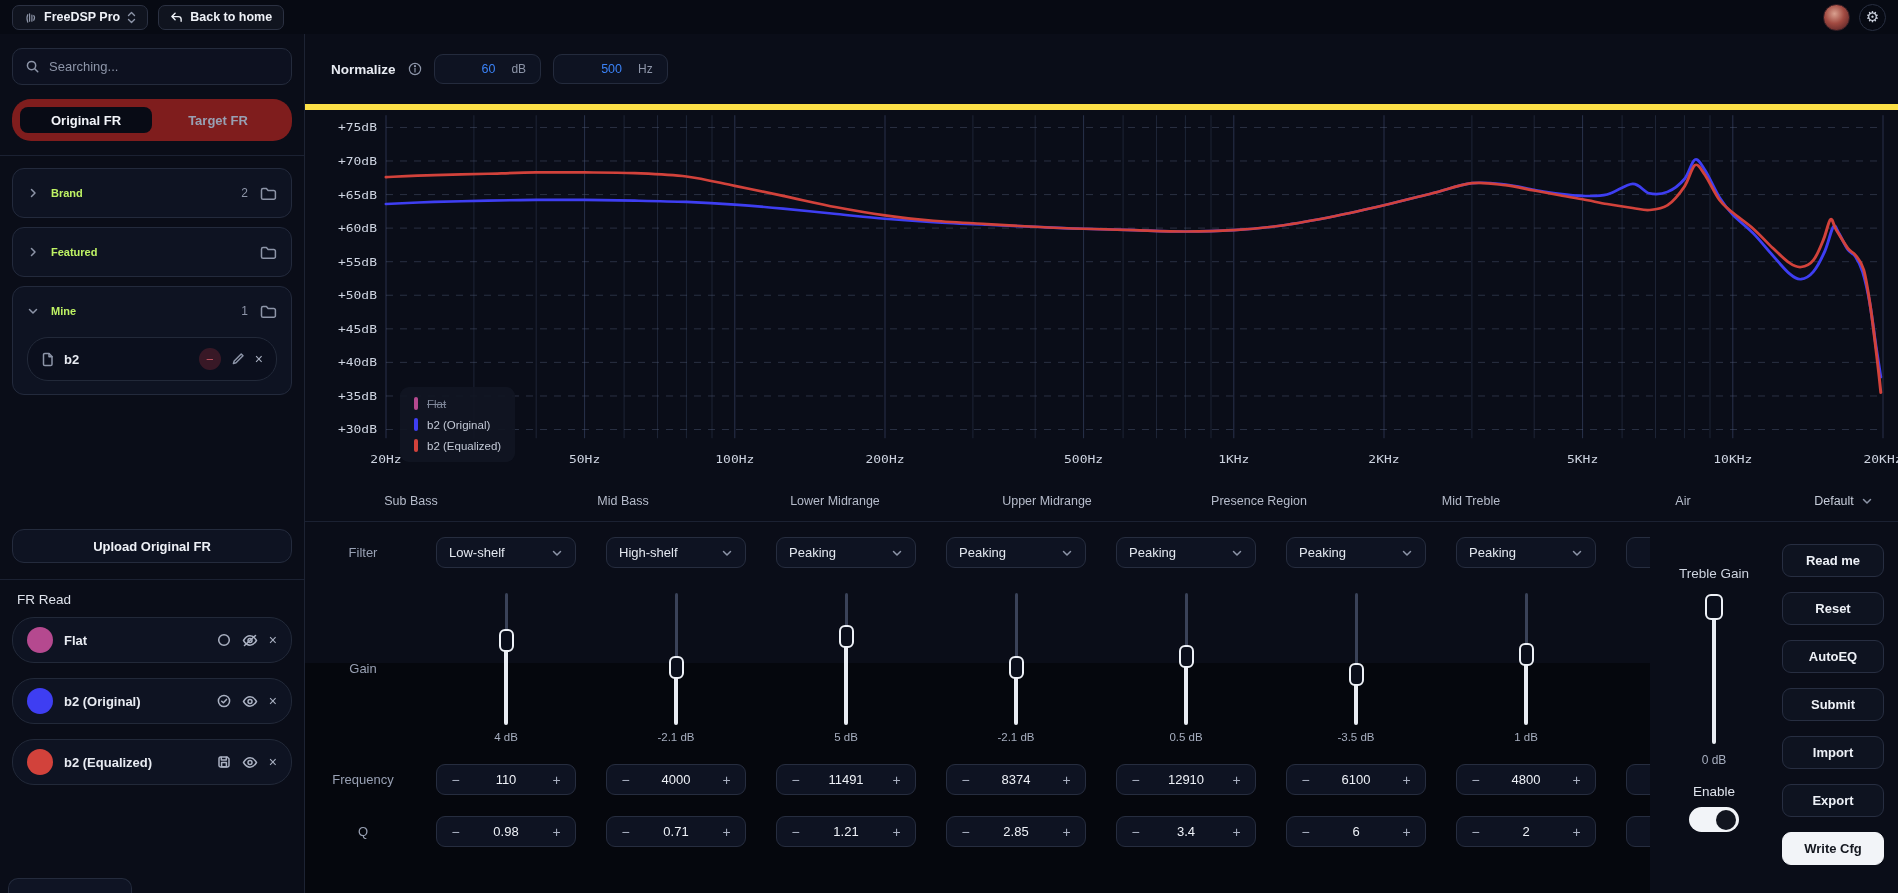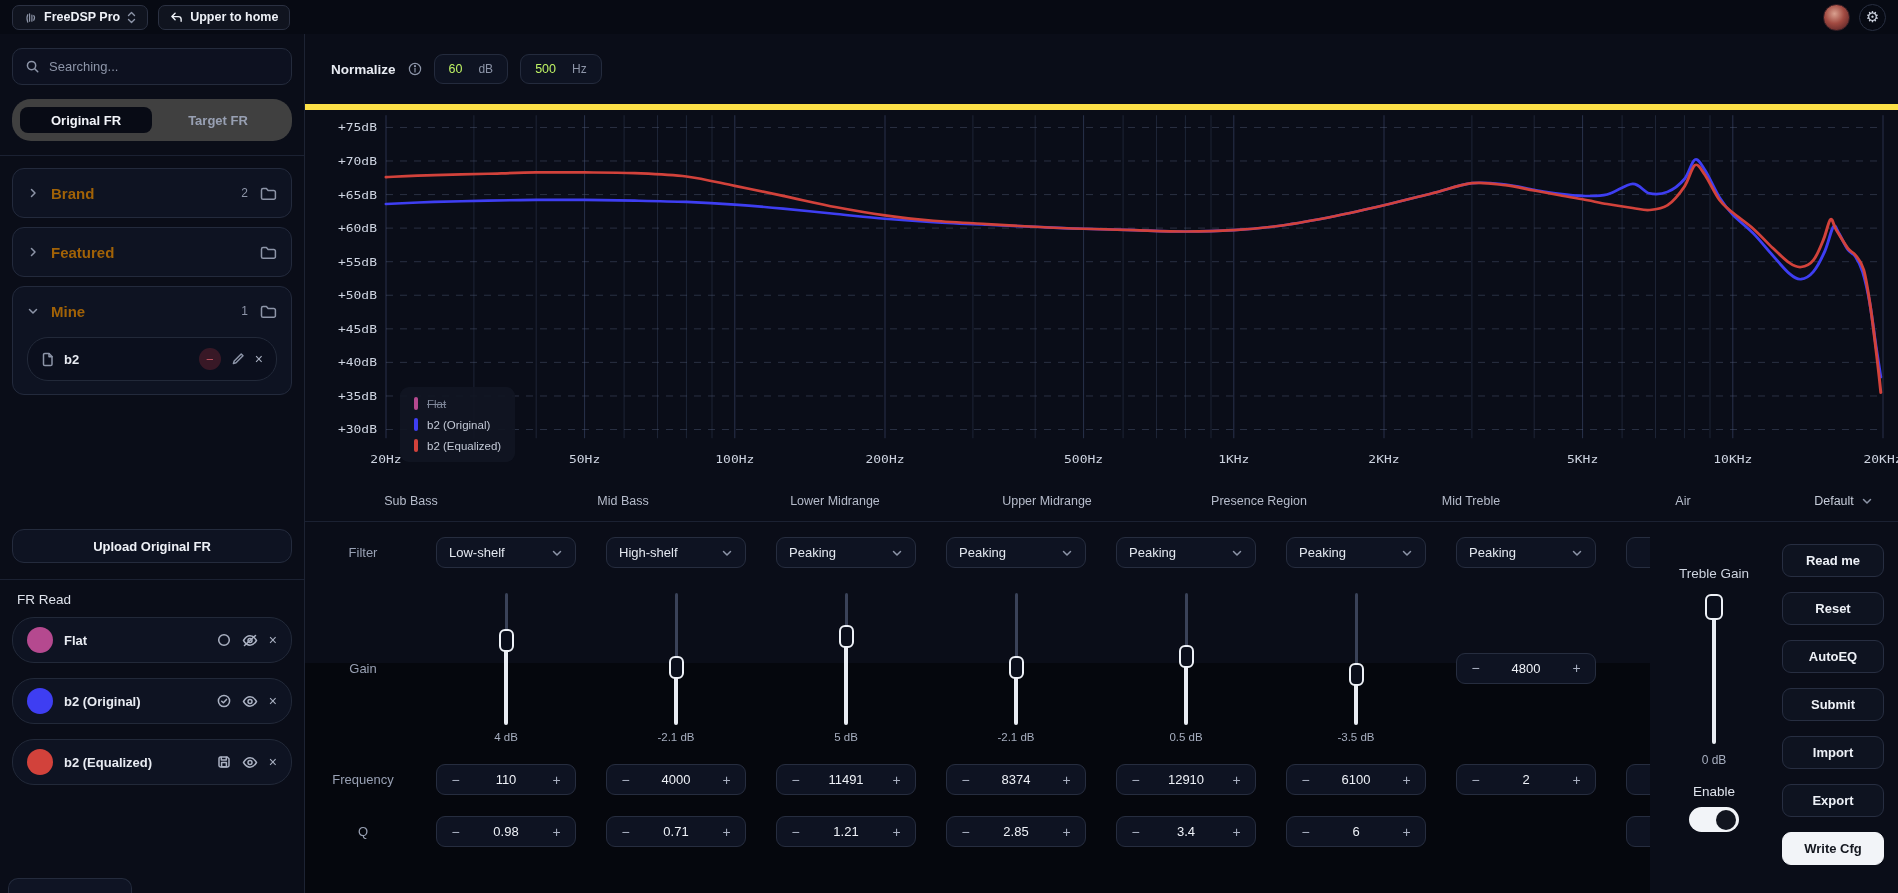--- a/index.html
+++ b/index.html
@@ -25,30 +25,30 @@
 
   
   .body{display:flex;height:859px;flex:none;}
   .sidebar{width:305px;flex:none;border-right:1px solid #1d2333;background:#0a0d18;
            padding:14px 12px 0;box-sizing:border-box;position:relative;overflow:hidden;}
   .main{flex:1;display:flex;flex-direction:column;min-width:0;}
 
   
   .search{height:37px;border:1px solid #242b3c;border-radius:10px;background:#0d1120;
           display:flex;align-items:center;gap:9px;padding:0 12px;color:#8d95a8;cursor:text;box-sizing:border-box;}
-  .tabs{margin-top:14px;height:42px;background:#404040;border-radius:19px;display:flex;
+  .tabs{margin-top:14px;height:42px;background:#7f1d1d;border-radius:19px;display:flex;
         padding:8px;box-sizing:border-box;}
   .tab{flex:1;display:flex;align-items:center;justify-content:center;border-radius:8px;
        color:#98a0b3;font-weight:700;cursor:pointer;}
   .tab.active{background:#080b15;color:#f2f4f9;}
   .sdivider{height:1px;background:#1b2132;margin:14px -12px 0;}
   .folders{margin-top:12px;}
   .card{background:#0e1322;border:1px solid #232a3c;border-radius:12px;padding:0 14px;margin-bottom:9px;}
   .folder-head{height:48px;display:flex;align-items:center;gap:12px;cursor:pointer;}
-  .flabel{font-weight:700;font-size:15px;flex:1;color:#a16207;}
+  .flabel{font-weight:700;font-size:11px;flex:1;color:#bef264;}
   .fcount{color:#8d95a8;font-size:12px;}
   .file-item{height:42px;margin:2px 0 13px;border:1px solid #222939;border-radius:21px;
              display:flex;align-items:center;gap:10px;padding:0 13px;background:#0b0f1d;cursor:pointer;}
   .filabel{font-weight:700;font-size:13px;flex:1;}
   .minus-badge{width:22px;height:22px;border-radius:50%;background:rgba(176,52,63,.28);
                color:#c65562;display:flex;align-items:center;justify-content:center;font-size:13px;cursor:pointer;}
   .xicon{font-size:14px;color:#aab1c2;cursor:pointer;}
   .upload{margin-top:125px;height:34px;width:100%;border:1px solid #242b3d;border-radius:12px;
           background:#0e1322;color:#eef1f7;font-weight:700;font-size:13px;font-family:inherit;cursor:pointer;}
   .section-head{margin:16px -12px 0;border-top:1px solid #1b2132;padding:12px 17px 10px;
@@ -60,21 +60,21 @@
   .fricon{color:#aab1c2;display:inline-flex;cursor:pointer;}
   .cutcard{position:absolute;bottom:0;left:8px;width:122px;height:14px;background:#0f1424;
            border:1px solid #242b3d;border-bottom:none;border-radius:10px 10px 0 0;}
 
   
   .normrow{height:70px;flex:none;display:flex;align-items:center;gap:12px;
            padding-left:26px;border-bottom:6px solid #fde047;}
   .nlabel{font-weight:700;font-size:13.5px;}
   .npill{height:28px;border:1px solid #242b3d;border-radius:9px;background:#0e1322;
          display:flex;align-items:center;gap:16px;padding:0 14px;cursor:text;}
-  .nval{color:#bef264;font-size:12.5px;}
+  .nval{color:#3b82f6;font-size:12.5px;margin-left:33px;}
   .nunit{color:#8d95a8;font-size:12px;}
 
   
   .chart{flex:1;position:relative;min-height:0;}
   .chart svg{position:absolute;inset:0;width:100%;height:100%;}
   .ticktext{font-family:"DejaVu Sans Mono",monospace;font-size:13px;fill:#cdd3e0;}
   .legend{position:absolute;left:95px;top:277px;background:rgba(17,21,34,.93);
           border-radius:9px;padding:10px 14px;display:flex;flex-direction:column;gap:8px;}
   .litem{display:flex;align-items:center;gap:9px;font-size:11.5px;color:#c3c9d6;white-space:nowrap;}
   .litem.struck{color:#7e8698;text-decoration:line-through;}
@@ -146,21 +146,21 @@
               <polyline points="1.5,8.5 4.5,11.5 7.5,8.5"></polyline>
             </svg>
         </span>
       </button>
       <button class="pill">
         <span class="icon">
           <svg width="13" height="13" viewBox="0 0 14 14" fill="none" stroke="currentColor" stroke-width="1.5" stroke-linecap="round" stroke-linejoin="round">
               <path d="M5.5 2.5 2 6 l3.5 3.5 M2 6 h7 a3 3 0 0 1 3 3 v2"></path>
             </svg>
         </span>
-        <span>Upper to home</span>
+        <span>Back to home</span>
       </button>
     </div>
     <div class="tb-right">
       <div class="avatar"></div>
       <button class="gearbtn">
           <span>⚙</span>
         </button>
     </div>
   </header>
 
@@ -653,20 +653,28 @@
                 <div class="select">
         <span>Peaking</span>
         <span class="icon dim">
                     <svg width="12" height="12" viewBox="0 0 12 12" fill="none" stroke="currentColor" stroke-width="1.5" stroke-linecap="round" stroke-linejoin="round">
                       <polyline points="2.5,4.5 6,8 9.5,4.5"></polyline>
                     </svg>
                   </span>
       </div>
               </div>
       <div class="cell">
+      <div class="vslider">
+        <div class="vtrack-top" style="height:60px"></div>
+        <div class="vtrack-bot" style="top:62px"></div>
+        <div class="vknob" style="top:50px"></div>
+      </div>
+      <div class="gainval">1 dB</div>
+              </div>
+      <div class="cell">
   <div class="stepper">
     <span class="step-btn">−</span>
     <span class="step-val">4800</span>
     <span class="step-btn">+</span>
   </div>
               </div>
       <div class="cell">
   <div class="stepper">
     <span class="step-btn">−</span>
     <span class="step-val">2</span>

